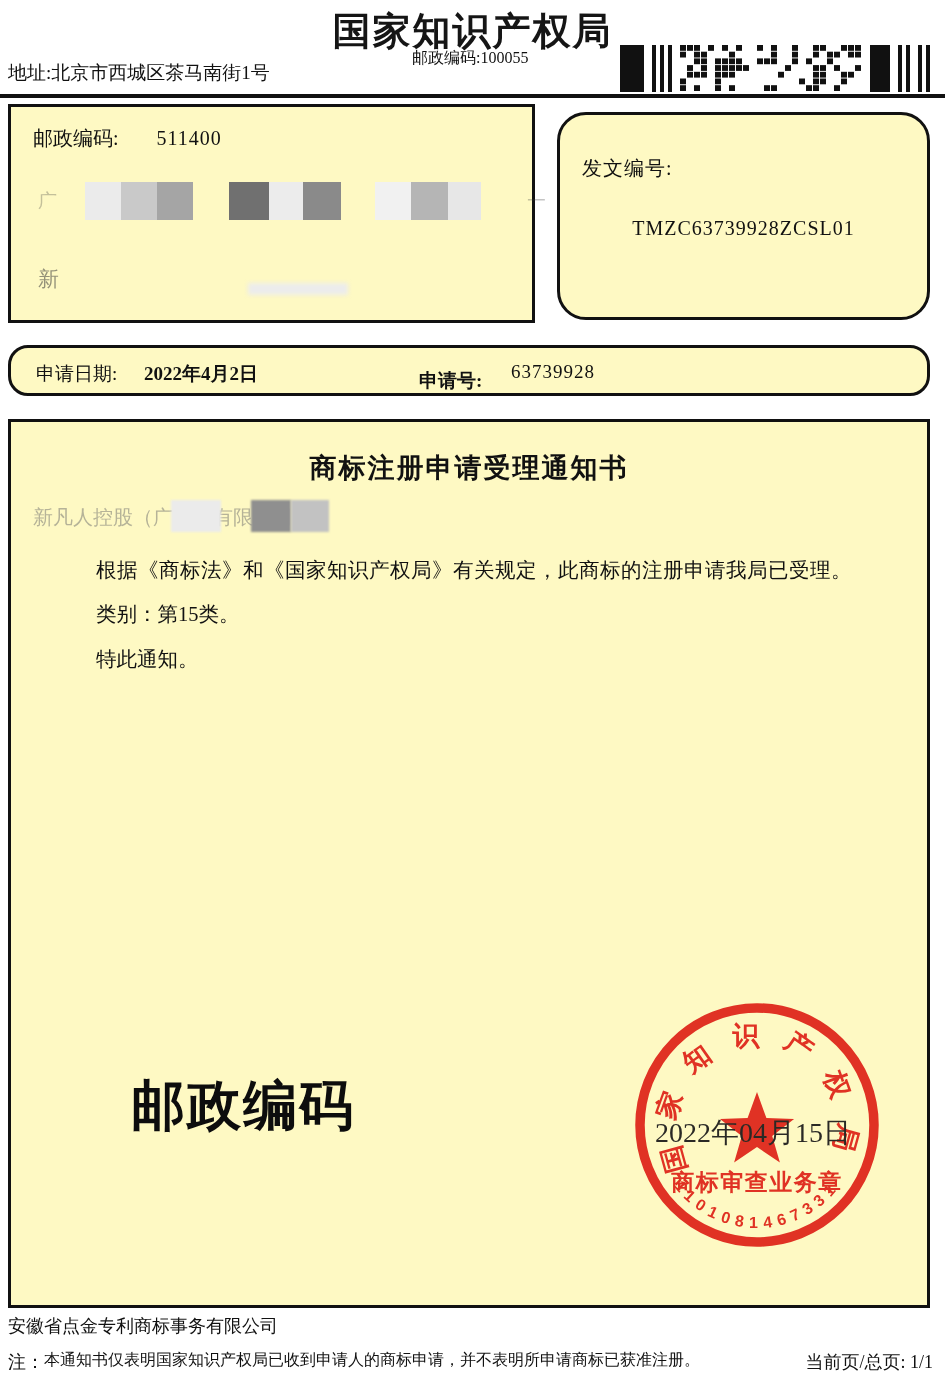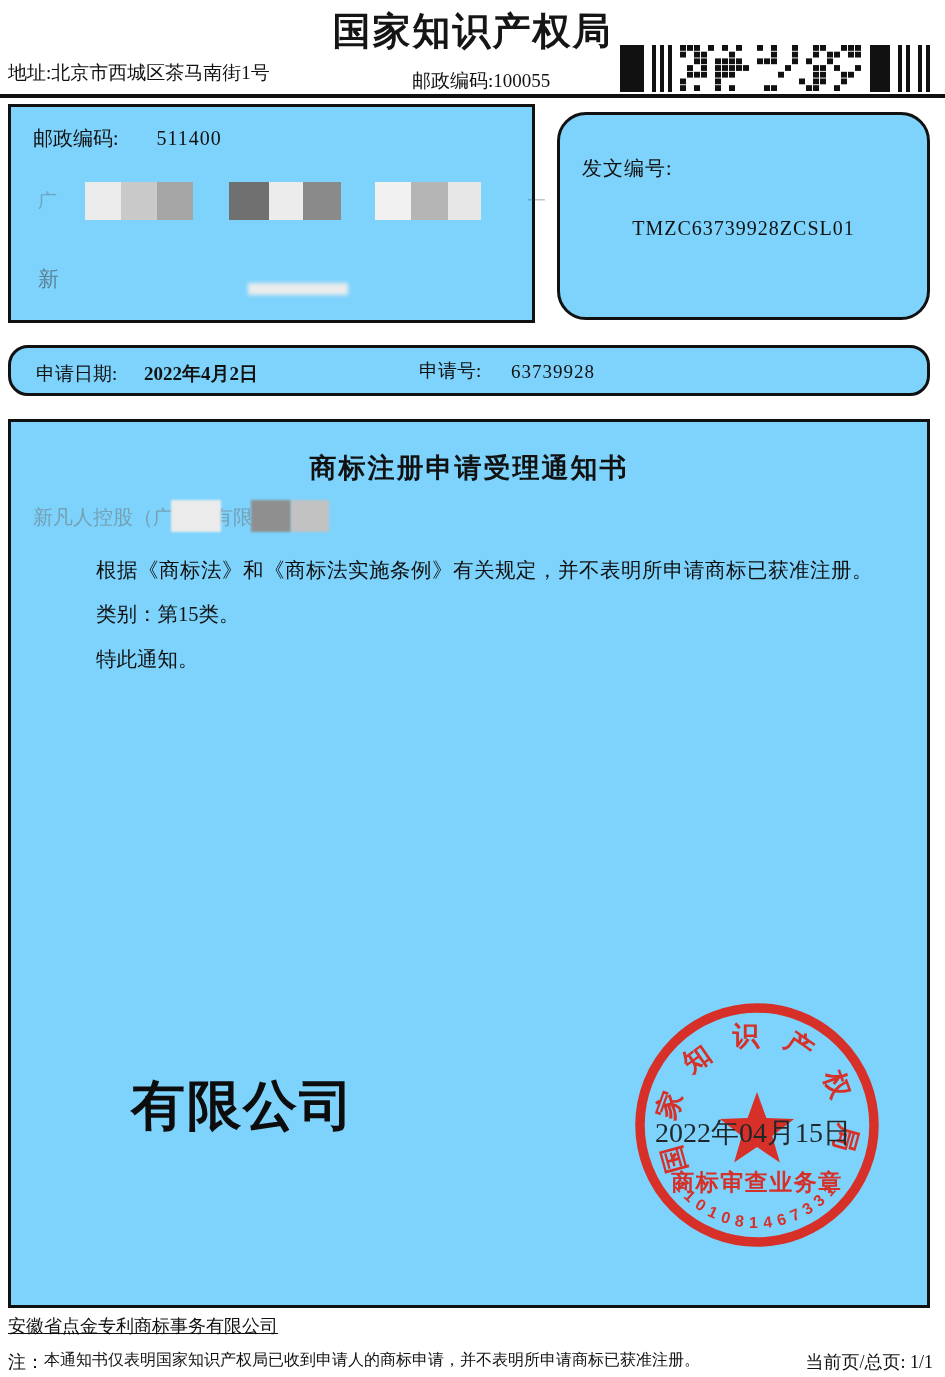--- a/index.html
+++ b/index.html
@@ -10,27 +10,27 @@
     font-family: "Liberation Serif", "DejaVu Serif", serif; color: #111;
   }
   .abs { position: absolute; }
 
   
   .hdr-title {
     top: 6px; left: 0; width: 100%; text-align: center;
     font-size: 38px; font-weight: bold; letter-spacing: 2px; color: #151515;
   }
   .hdr-addr   { top: 60px; left: 8px;  font-size: 19px; }
-  .hdr-postal { top: 68px; left: 412px; font-size: 19px; }
+  .hdr-postal { top: 48px; left: 412px; font-size: 16px; }
   .barcode    { top: 45px; left: 620px; }
 
   .top-rule { top: 94px; left: 0; width: 945px; height: 4px; background: #111; }
 
   
-  .box { position: absolute; border: 3px solid #111; background: #7dd3fc; }
+  .box { position: absolute; border: 3px solid #111; background: #fef9c3; }
   .box-recipient { top: 104px; left: 8px;  width: 527px; height: 219px; }
   .box-docnum    { top: 112px; left: 557px; width: 373px; height: 208px; border-radius: 29px; }
   .box-app       { top: 345px; left: 8px;  width: 922px; height: 51px; border-radius: 20px; }
   .box-main      { top: 419px; left: 8px;  width: 922px; height: 889px; }
 
   
   .b1-postal { top: 18px; left: 22px; font-size: 20px; }
   .b1-postal-val { margin-left: 38px; letter-spacing: 1px; }
   .redact-row1 { top: 74px; left: 27px; height: 40px; display: flex; align-items: center; filter: blur(0.6px); }
   .redact-row1 .blk { height: 38px; display: inline-block; }
@@ -40,21 +40,21 @@
   .faint-txt2 { font-size: 21px; color: rgba(60,60,60,0.55); filter: blur(0.5px); }
   .smudge { position: absolute; left: 210px; top: 18px; width: 100px; height: 12px; background: #ececec; filter: blur(2px); }
 
   
   .b2-label { top: 40px; left: 22px; font-size: 20px; letter-spacing: 1px; }
   .b2-value { top: 102px; left: 0; width: 100%; text-align: center; font-size: 20px; letter-spacing: 1px; }
 
   
   .b3-date-label { top: 13px; left: 25px;  font-size: 19px; }
   .b3-date-value { top: 13px; left: 133px; font-size: 19px; font-weight: bold; }
-  .b3-num-label  { top: 10px; left: 408px; font-size: 19px; }
+  .b3-num-label  { top: 20px; left: 408px; font-size: 19px; font-weight: bold; }
   .b3-num-value  { top: 13px; left: 500px; font-size: 19px; letter-spacing: 1px; }
 
   
   .notice-title {
     top: 28px; left: 0; width: 100%; text-align: center;
     font-size: 27px; font-weight: bold; letter-spacing: 2px;
   }
   .recipient-line { top: 82px; left: 22px; font-size: 20px; color: rgba(110,110,110,0.50); filter: blur(0.4px); }
   .cover { position: absolute; filter: blur(1px); }
   .cover0 { left: 160px; top: 78px; width: 50px; height: 32px; background: #ebebeb; }
@@ -67,21 +67,21 @@
     top: 648px; left: 120px;
     font-family: "DejaVu Sans", "Liberation Sans", sans-serif;
     font-size: 54px; font-weight: 900; letter-spacing: 2px; color: #0d0d0d;
   }
   .stamp { top: 578px; left: 621px; opacity: 0.93; }
   .stamp .red-ink { fill: var(--stamp-red); }
   .stamp .red-stroke { stroke: var(--stamp-red); }
   .stamp-date { font-family: "Liberation Serif", "DejaVu Serif", serif; fill: #1a1a1a; }
 
   
-  .agency { top: 1314px; left: 8px; font-size: 18px; text-decoration: underline; }
+  .agency { top: 1314px; left: 8px; font-size: 18px; }
   .note-label { top: 1350px; left: 8px;  font-size: 18px; }
   .note-text  { top: 1350px; left: 44px; font-size: 16px; }
   .page-label { top: 1350px; right: 12px; font-size: 18px; }
 </style>
 </head>
 <body>
 
 <div class="abs hdr-title">国家知识产权局</div>
 <div class="abs hdr-addr">地址:北京市西城区茶马南街1号</div>
 <div class="abs hdr-postal">邮政编码:100055</div>
@@ -212,24 +212,24 @@
   <span class="abs b3-num-label">申请号:</span>
   <span class="abs b3-num-value">63739928</span>
 </div>
 
 <div class="box box-main">
   <div class="abs notice-title">商标注册申请受理通知书</div>
   <div class="abs recipient-line">新凡人控股（广州）有限公司：</div>
   <span class="cover cover0"></span>
   <span class="cover cover1"></span>
   <span class="cover cover2"></span>
-  <div class="abs body-p1">根据《商标法》和《商标法实施条例》有关规定，并不表明所申请商标已获准注册。</div>
+  <div class="abs body-p1">根据《商标法》和《国家知识产权局》有关规定，此商标的注册申请我局已受理。</div>
   <div class="abs body-p2">类别：第15类。</div>
   <div class="abs body-p3">特此通知。</div>
-  <div class="abs trademark">有限公司</div>
+  <div class="abs trademark">邮政编码</div>
 
   <svg class="abs stamp" width="250" height="250" viewBox="0 0 250 250">
     <defs>
       <path id="arcTop" d="M 54.4 162.5 A 80 80 0 1 1 195.6 162.5" fill="none"></path>
       <path id="arcBot" d="M 38.6 181.2 A 103 103 0 0 0 211.4 181.2" fill="none"></path>
     </defs>
     <circle class="red-stroke" cx="125" cy="125" r="117" fill="none" stroke-width="9.5"></circle>
     <text class="red-ink" font-size="27" font-weight="bold" letter-spacing="22" font-family="'Liberation Serif','DejaVu Serif',serif">
       <textPath href="#arcTop" startOffset="50%" text-anchor="middle">国家知识产权局</textPath>
     </text>

